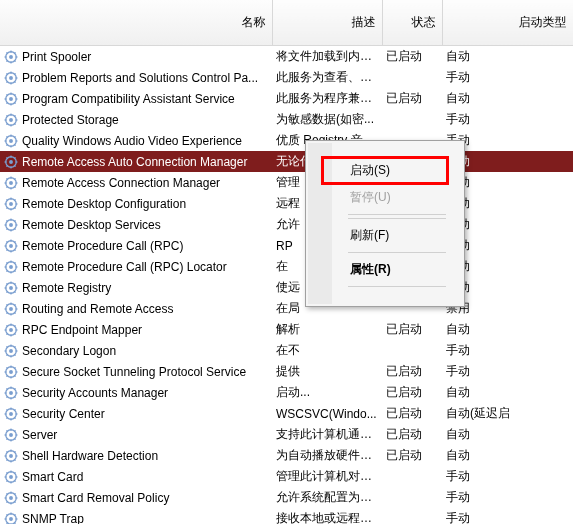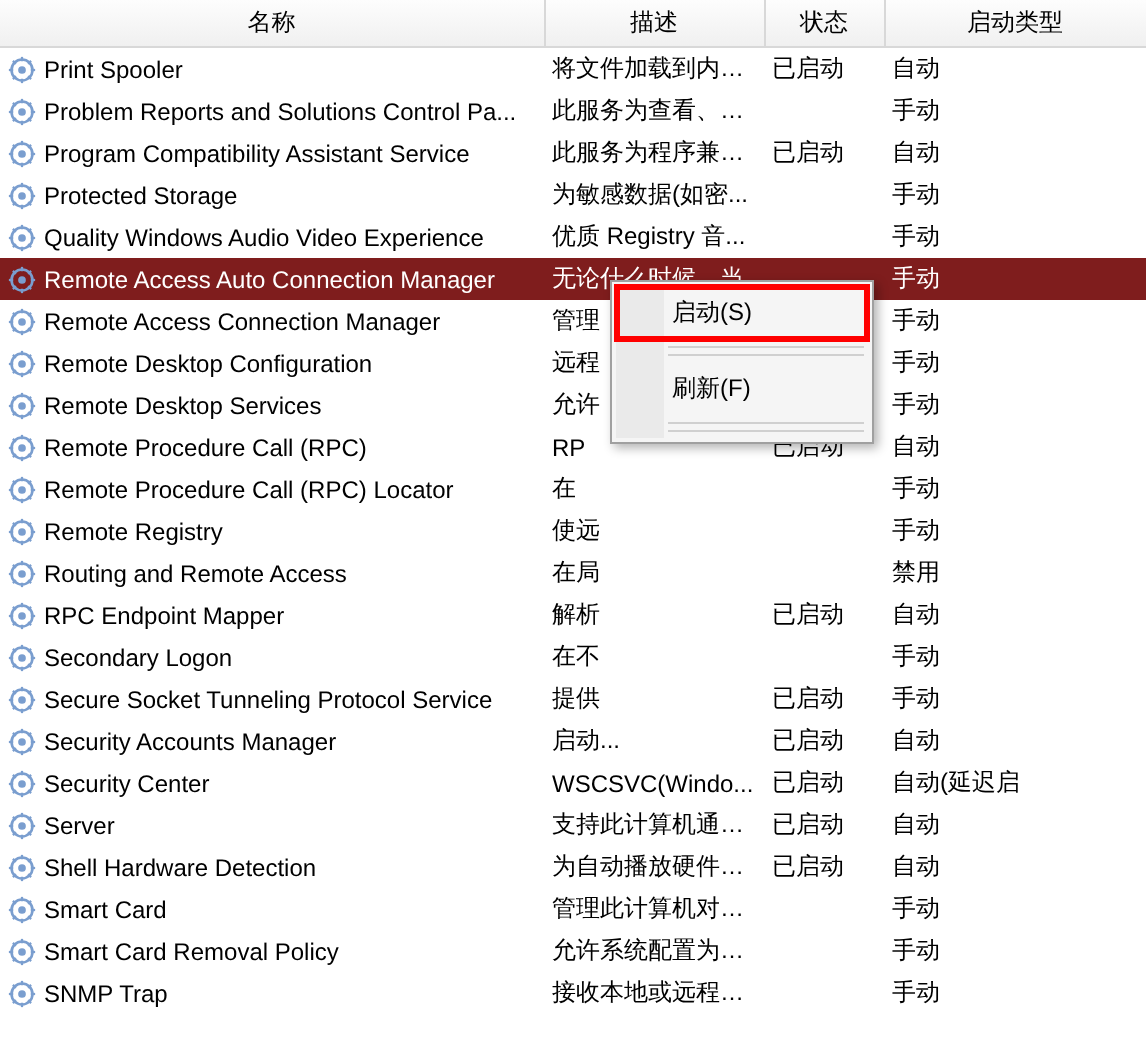--- a/index.html
+++ b/index.html
@@ -10,22 +10,22 @@
       width: 573px;
       height: 524px;
       overflow: hidden;
       position: relative;
     }
     .table { width: 100%; border-collapse: collapse; table-layout: fixed; }
     .header-row th {
       background: linear-gradient(#fdfdfd, #f0f0f0);
       border-right: 1px solid #d8d8d8;
       border-bottom: 1px solid #d8d8d8;
-      text-align: center;
-      padding: 3px 6px;
+      text-align: right;
+      padding: 14px 6px;
       font-weight: normal;
       color: #000;
       height: 22px;
       white-space: nowrap;
       overflow: hidden;
     }
     .col-name { width: 272px; }
     .col-desc { width: 110px; }
     .col-status { width: 60px; }
     .col-start { width: 131px; }
@@ -43,25 +43,25 @@
       width: 14px; height: 14px; flex-shrink: 0;
       display: inline-flex; align-items: center; justify-content: center;
     }
     .gear-icon svg { width: 14px; height: 14px; }
     tbody tr:not(.selected) .name-cell span { color: #000; }
 
     .context-menu {
       position: absolute;
       top: 140px;
       left: 305px;
-      width: 132px;
+      width: 160px;
       background: #f5f5f5;
       border: 1px solid #a0a0a0;
       box-shadow: 2px 2px 5px rgba(0,0,0,0.3);
-      padding: 2px;
+      padding: 16px;
       z-index: 100;
     }
     .menu-item {
       padding: 5px 8px 5px 28px;
       color: #000;
       cursor: default;
       position: relative;
     }
     .menu-item.disabled { color: #a0a0a0; }
     .menu-item.highlighted {
@@ -698,18 +698,20 @@
         <td>接收本地或远程简...</td>
         <td></td>
         <td>手动</td>
       </tr>
     </tbody>
 </table>
 
 <div class="context-menu">
   <div class="menu-strip"></div>
   <div class="menu-item highlighted">启动(S)</div>
+  <div class="menu-item disabled">暂停(U)</div>
   <div class="menu-sep"></div>
   <div class="menu-sep"></div>
   <div class="menu-item">刷新(F)</div>
   <div class="menu-sep"></div>
+  <div class="menu-item"><b>属性(R)</b></div>
   <div class="menu-sep"></div>
 </div>
 
 </body></html>

